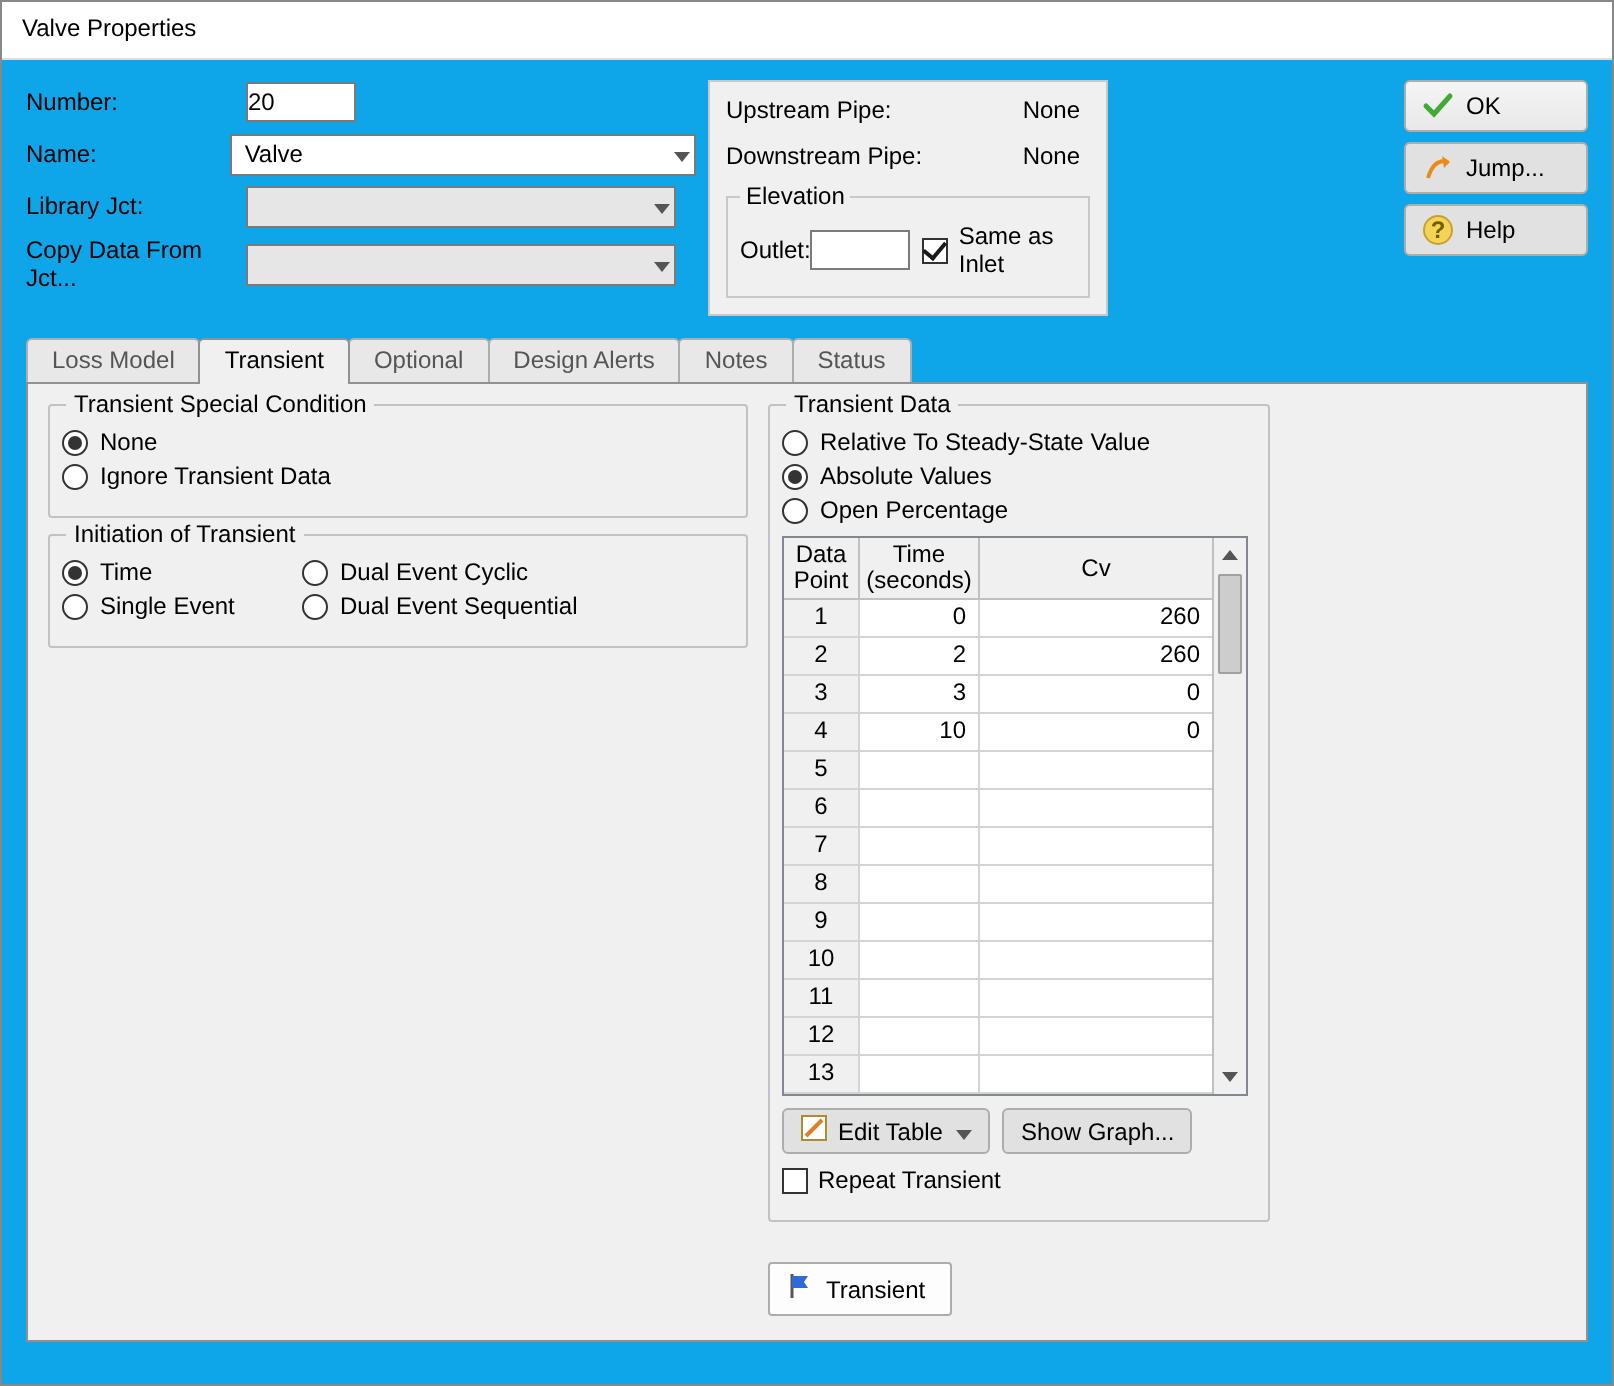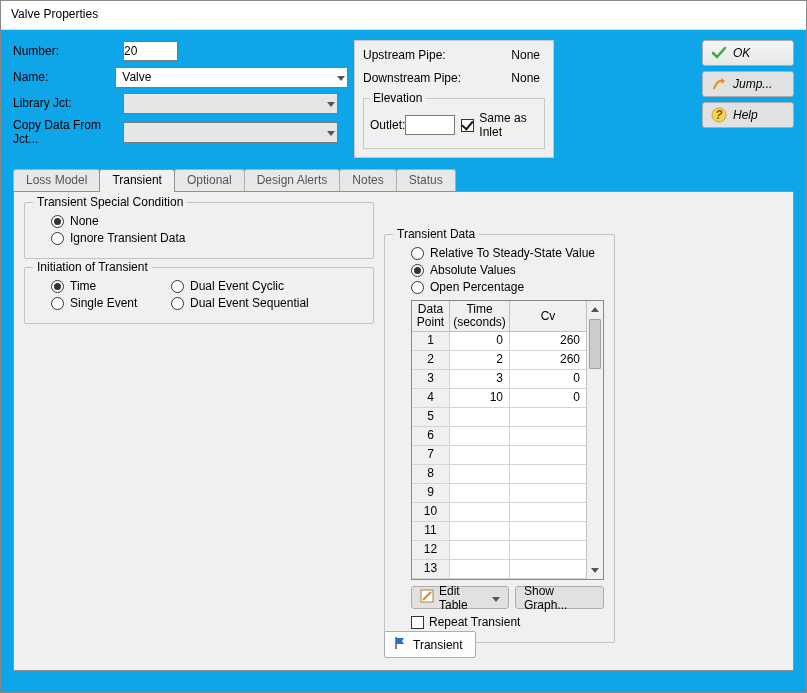--- a/index.html
+++ b/index.html
@@ -17,37 +17,37 @@
   .combo .val { position: absolute; left: 6px; top: 2px; }
   .combo .arrow { position: absolute; right: 2px; top: 50%; transform: translateY(-50%); }
   .chev { width: 0; height: 0; border-left: 4px solid transparent; border-right: 4px solid transparent; border-top: 5px solid #555; display: inline-block; }
   .mid-panel { border: 1px solid #c8c8c8; background: #f0f0f0; padding: 4px 8px 8px 8px; width: 200px; margin-left: 6px; }
   .mid-row { display: flex; align-items: center; margin-bottom: 3px; min-height: 20px; }
   .mid-lbl { width: 100px; }
   .mid-val { text-align: right; flex: 1; padding-right: 5px;}
   fieldset.elev { border: 1px solid #c8c8c8; margin: 3px 0 0 0; padding: 6px 6px; }
   fieldset.elev legend { padding: 0 3px; }
   .btncol { margin-left: auto; width: 92px; }
-  .btn { display: flex; align-items: center; height: 26px; border: 1px solid #adadad; background: #e1e1e1; border-radius: 3px; margin-bottom: 5px; padding: 0 8px; cursor: default; font-style: italic; }
+  .btn { display: flex; align-items: center; height: 26px; border: 1px solid #adadad; background: #e1e1e1; border-radius: 3px; margin-bottom: 5px; padding: 0 8px; cursor: default; }
   .btn .ic { width: 16px; height: 16px; margin-right: 6px; display:flex; align-items:center; justify-content:center; }
   .btn.primary { background: linear-gradient(#f5f5f5,#e8e8e8); }
   .tabs-wrap { margin-top: 10px; }
   .tabstrip { display: flex; align-items: flex-end; position: relative; z-index: 2; }
   .tab { border: 1px solid #adadad; border-bottom: none; background: #e8e8e8; padding: 3px 12px 4px 12px; margin-right: -1px; border-radius: 3px 3px 0 0; color:#555; cursor: default; }
   .tab.active { background: #f0f0f0; color:#000; position: relative; top: 1px; padding-bottom:5px; border-color:#919191; }
   .tabpanel { border: 1px solid #919191; background: #f0f0f0; padding: 10px; height: 480px; position: relative; }
-  .group { border: 1px solid #c2c2c2; border-radius: 2px; padding: 8px 10px 10px 26px; position: relative; margin-bottom: 8px; }
+  .group { border: 1px solid #c2c2c2; border-radius: 2px; padding: 8px 10px 10px 6px; position: relative; margin-bottom: 8px; }
   .group > .legend { position: absolute; top: -8px; left: 8px; background: #f0f0f0; padding: 0 4px; }
   .radio-row { display: flex; align-items: center; margin: 3px 0; }
   .radio { width: 13px; height: 13px; border: 1px solid #333; border-radius: 50%; margin-right: 6px; display: inline-flex; align-items:center; justify-content:center; background:#fff; }
   .radio.checked::after { content:""; width:7px; height:7px; background:#333; border-radius:50%; }
   .chk { width:13px; height:13px; border:1px solid #333; background:#fff; display:inline-flex; align-items:center; justify-content:center; margin-right:5px; }
   .chk.checked::after { content:""; width:9px; height:5px; border-left:2px solid #1a1a1a; border-bottom:2px solid #1a1a1a; transform: rotate(-50deg) translate(1px,-1px); }
   .left-col { position:absolute; left:10px; top:10px; width:350px; }
-  .right-col { position:absolute; left:370px; top:10px; width:231px;margin-top:32px; }
+  .right-col { position:absolute; left:370px; top:10px; width:251px; }
   .grid { border:1px solid #828790; background:#fff; display:flex; margin-top:6px; }
   .gridbody { flex:1; }
   .ghead { display:flex; background:#f0f0f0; border-bottom:1px solid #c0c0c0; }
   .gh { border-right:1px solid #c0c0c0; text-align:center; padding:2px 0; line-height:13px; display:flex; align-items:center; justify-content:center; }
   .gh:last-child { border-right:none; }
   .gr { display:flex; border-bottom:1px solid #d4d4d4; height:19px; }
   .gc { border-right:1px solid #d4d4d4; padding:1px 6px 1px 2px; overflow:hidden; white-space:nowrap; }
   .gc:last-child { border-right:none; }
   .gc.rowhdr { background:#f0f0f0; text-align:center; padding-right:2px; }
   .gc.num { text-align:right; }

